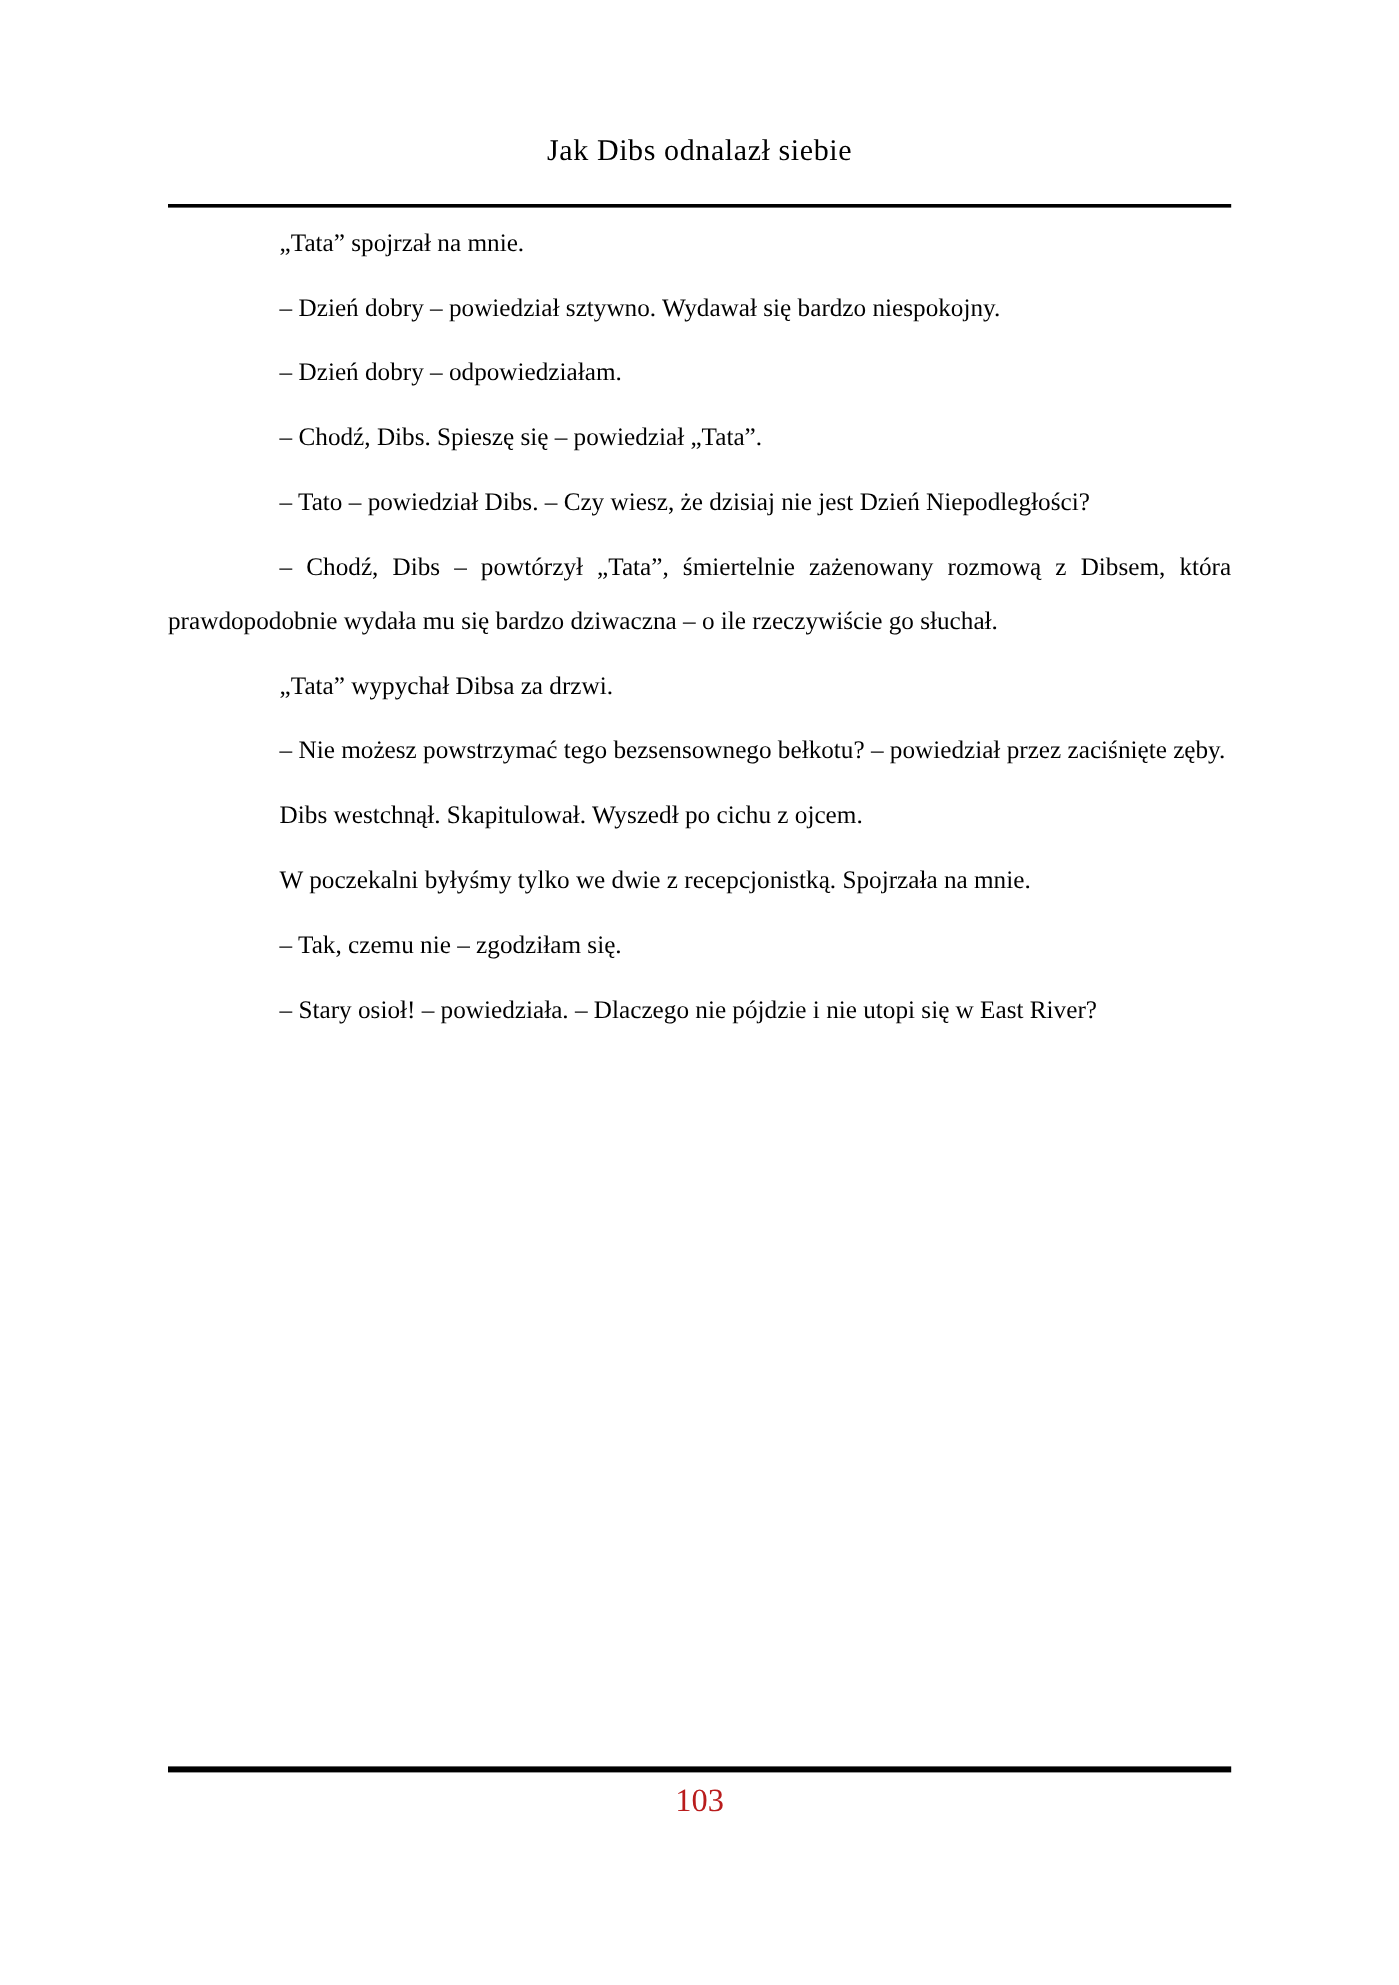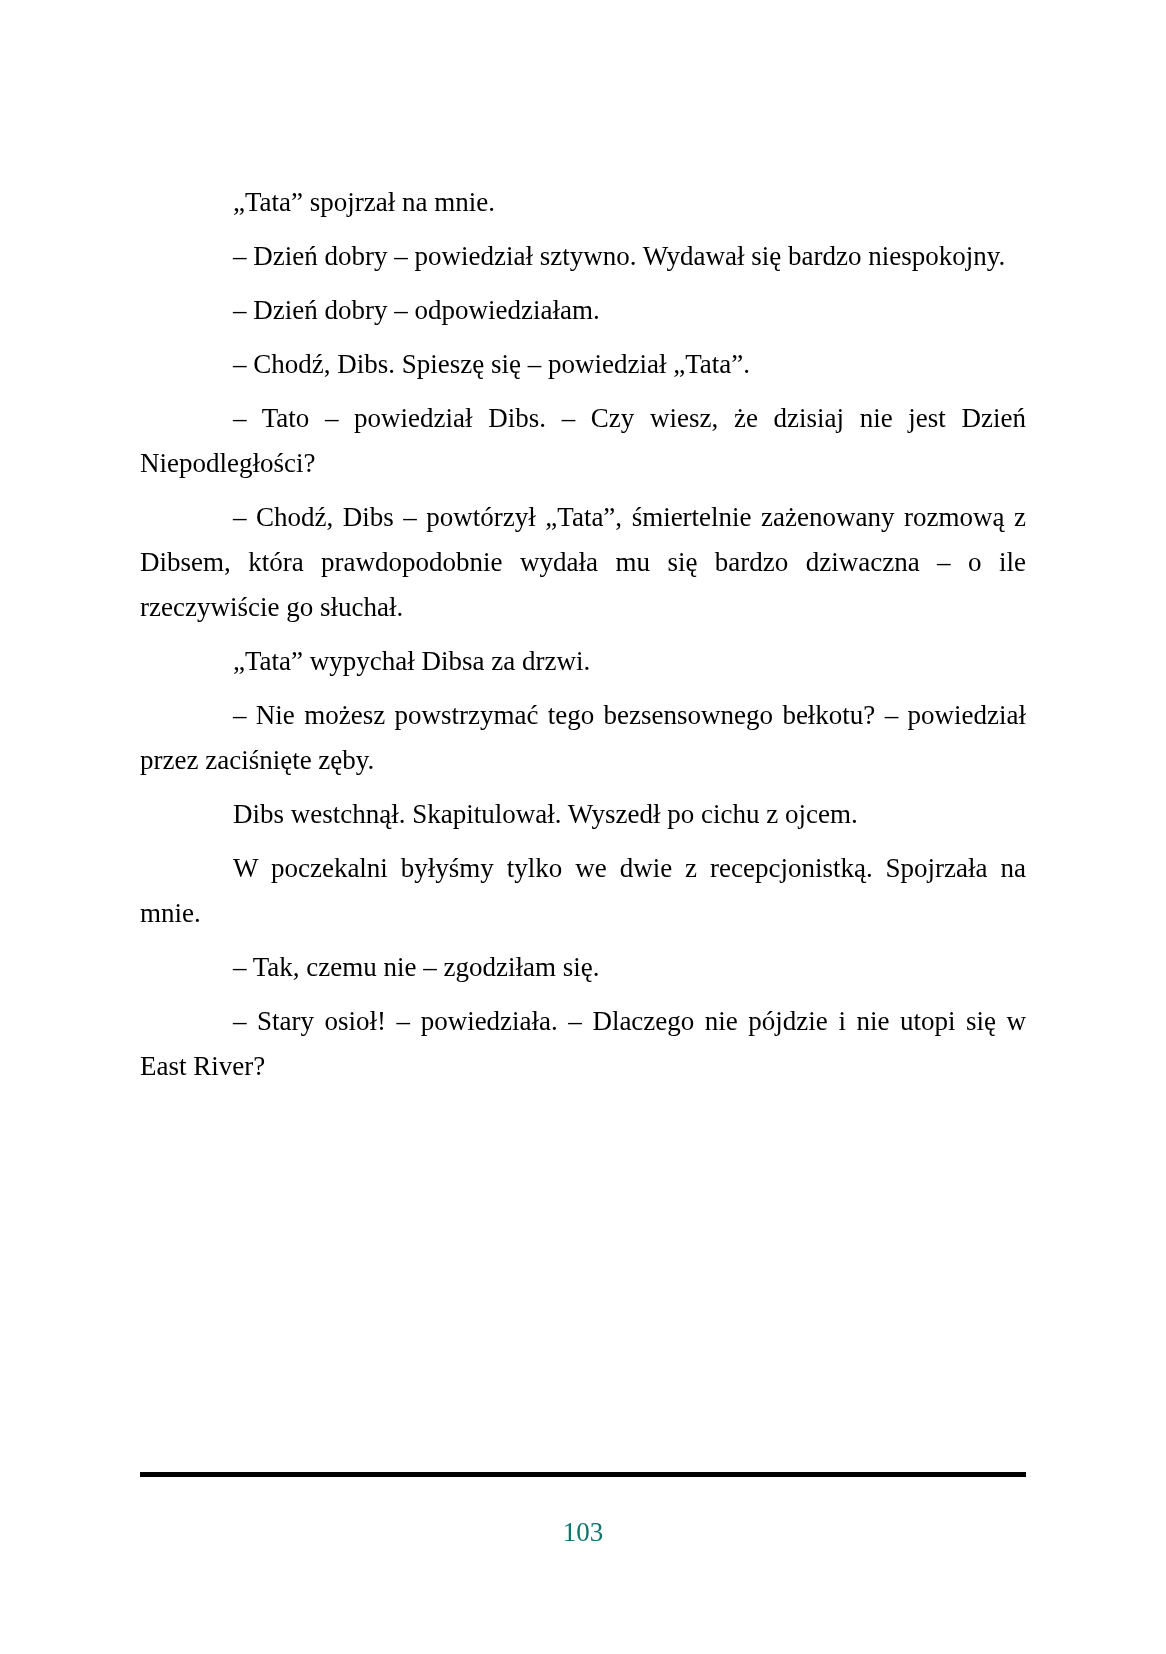--- a/index.html
+++ b/index.html
@@ -36,49 +36,53 @@
   }
   .body-text {
     position: absolute;
     top: 174px;
     left: 140px;
     width: 886px;
     padding-top: 6px;
   }
   .body-text p {
     margin: 0 0 9px 0;
-    font-size: 27px;
+    font-size: 21px;
     line-height: 45px;
     text-indent: 93px;
     text-align: justify;
     color: #000000;
   }
   .page-footer {
     position: absolute;
     top: 1472px;
     left: 140px;
     width: 886px;
     text-align: center;
   }
   .footer-rule {
     height: 0;
     border-top: 5px solid #000000;
   }
   .page-number {
-    margin-top: 38px;
+    margin-top: 6px;
     font-size: 27px;
     line-height: 34px;
-    color: #0f766e;
+    color: #b91c1c;
   }
 </style>
 </head>
 <body>
 
 <div class="page">
 
+  <div class="running-header">
+    <div class="header-title">Jak Dibs odnalazł siebie</div>
+    <div class="header-rule"></div>
+  </div>
 
   <div class="body-text">
     <p>„Tata” spojrzał na mnie.</p>
     <p>– Dzień dobry – powiedział sztywno. Wydawał się bardzo niespokojny.</p>
     <p>– Dzień dobry – odpowiedziałam.</p>
     <p>– Chodź, Dibs. Spieszę się – powiedział „Tata”.</p>
     <p>– Tato – powiedział Dibs. – Czy wiesz, że dzisiaj nie jest Dzień Niepodległości?</p>
     <p>– Chodź, Dibs – powtórzył „Tata”, śmiertelnie zażenowany rozmową z Dibsem, która prawdopodobnie wydała mu się bardzo dziwaczna – o ile rzeczywiście go słuchał.</p>
     <p>„Tata” wypychał Dibsa za drzwi.</p>
     <p>– Nie możesz powstrzymać tego bezsensownego bełkotu? – powiedział przez zaciśnięte zęby.</p>

